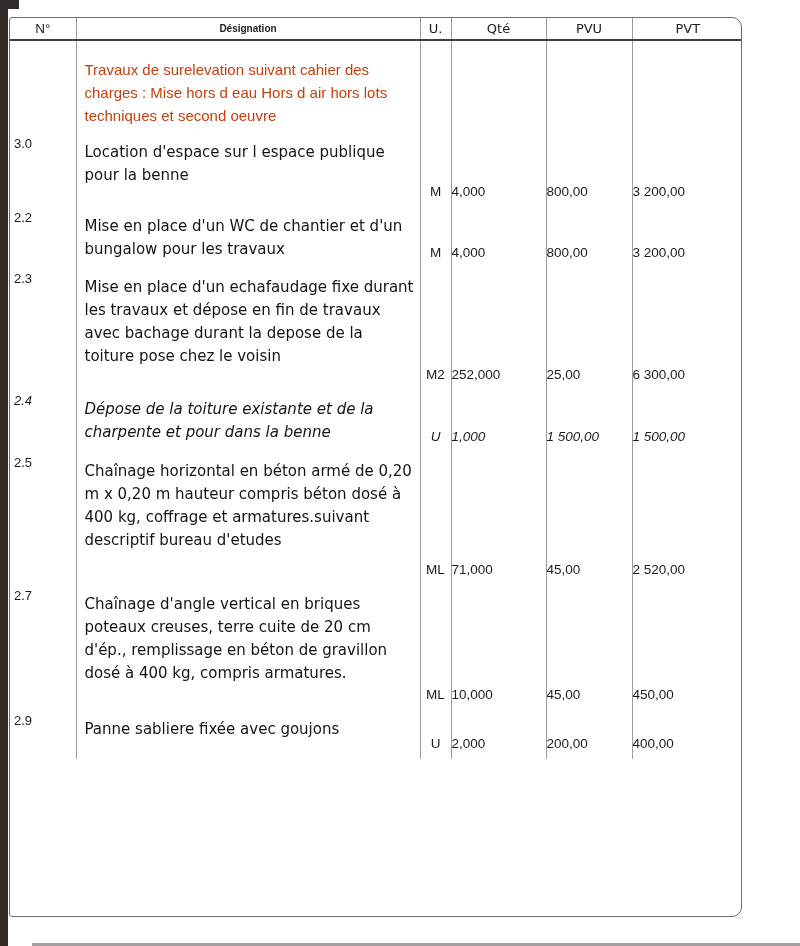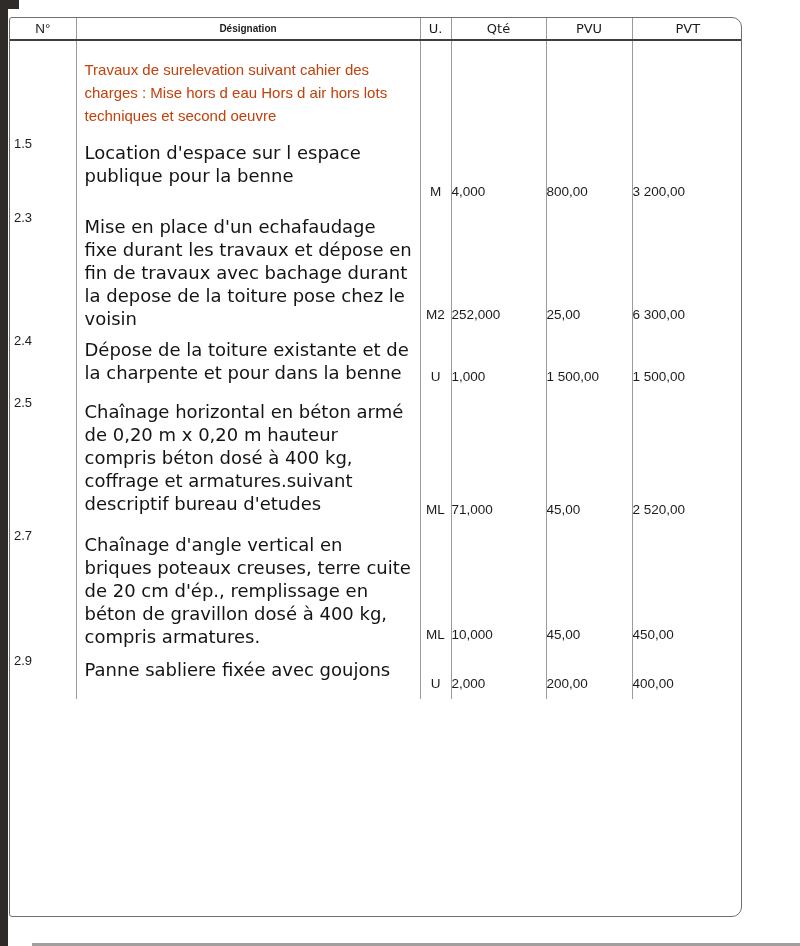--- a/index.html
+++ b/index.html
@@ -32,21 +32,21 @@
     height:21px;border-bottom:2px solid #3e3e3e;
     font-weight:normal;text-align:center;vertical-align:middle;
     font-size:13.5px;
   }
   thead th.h-desig{font-weight:bold;font-size:10px;font-family:"Liberation Sans",sans-serif;}
   thead th.h-comic{font-family:"DejaVu Sans",sans-serif;font-size:13px;}
 
   td.num{vertical-align:top;text-align:left;font-size:13px;padding:3px 2px 0 4px;}
   td.desc{
     vertical-align:top;font-family:"DejaVu Sans",sans-serif;
-    font-size:18px;line-height:23px;padding:8px 6px 0 8px;color:#141414;
+    font-size:15px;line-height:23px;padding:8px 6px 0 8px;color:#141414;
   }
   td.desc.intro{
     font-family:"Liberation Sans",sans-serif;font-size:15px;line-height:23px;
     padding-top:17px;color:#c2410c;
   }
   td.unit{vertical-align:bottom;text-align:center;font-size:13.5px;padding:0 1px 8px 1px;}
   td.val{vertical-align:bottom;font-size:13.5px;padding:0 5px 8px 0;}
 </style>
 </head>
 <body>
@@ -78,36 +78,44 @@
     <tbody id="table-body">
         <tr style="height: 93px;">
           <td class="num"></td>
           <td class="desc intro">Travaux de surelevation suivant cahier des charges : Mise hors d eau Hors d air hors lots techniques et second oeuvre</td>
           <td class="unit"></td>
           <td class="val"></td>
           <td class="val"></td>
           <td class="val"></td>
         </tr>
         <tr style="height: 74px;">
-          <td class="num">1.5</td>
+          <td class="num">3.0</td>
           <td class="desc">Location d'espace sur l espace publique pour la benne</td>
+          <td class="unit">M</td>
+          <td class="val">4,000</td>
+          <td class="val">800,00</td>
+          <td class="val">3 200,00</td>
+        </tr>
+        <tr style="height: 61px;">
+          <td class="num">2.2</td>
+          <td class="desc">Mise en place d'un WC de chantier et d'un bungalow pour les travaux</td>
           <td class="unit">M</td>
           <td class="val">4,000</td>
           <td class="val">800,00</td>
           <td class="val">3 200,00</td>
         </tr>
         <tr style="height: 122px;">
           <td class="num">2.3</td>
           <td class="desc">Mise en place d'un echafaudage fixe durant les travaux et dépose en fin de travaux avec bachage durant la depose de la toiture pose chez le voisin</td>
           <td class="unit">M2</td>
           <td class="val">252,000</td>
           <td class="val">25,00</td>
           <td class="val">6 300,00</td>
         </tr>
-        <tr style="height: 62px;">
+        <tr style="height: 62px; font-style: italic;">
           <td class="num">2.4</td>
           <td class="desc">Dépose de la toiture existante et de la charpente et pour dans la benne</td>
           <td class="unit">U</td>
           <td class="val">1,000</td>
           <td class="val">1 500,00</td>
           <td class="val">1 500,00</td>
         </tr>
         <tr style="height: 133px;">
           <td class="num">2.5</td>
           <td class="desc">Chaînage horizontal en béton armé de 0,20 m x 0,20 m hauteur compris béton dosé à 400 kg, coffrage et armatures.suivant descriptif bureau d'etudes</td>

